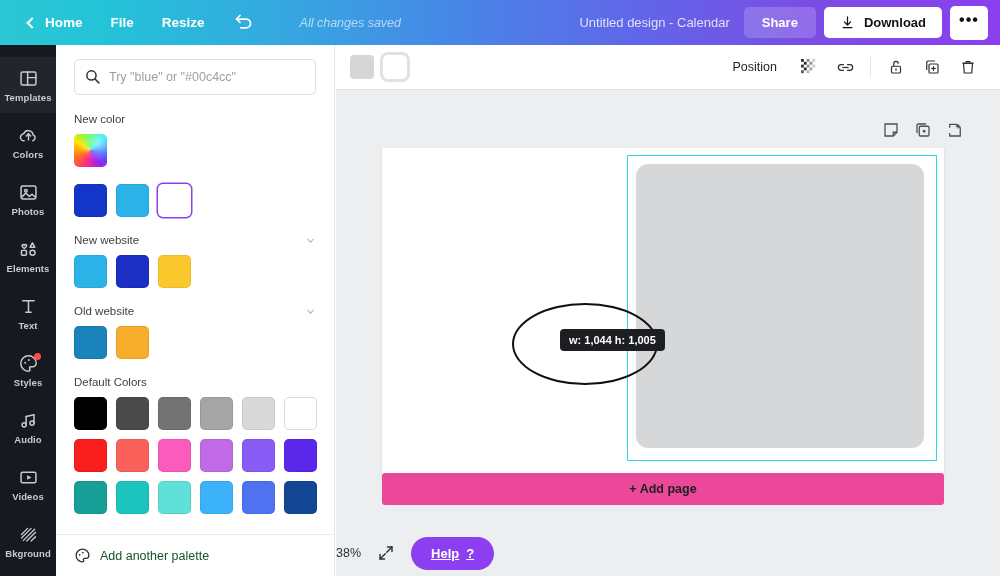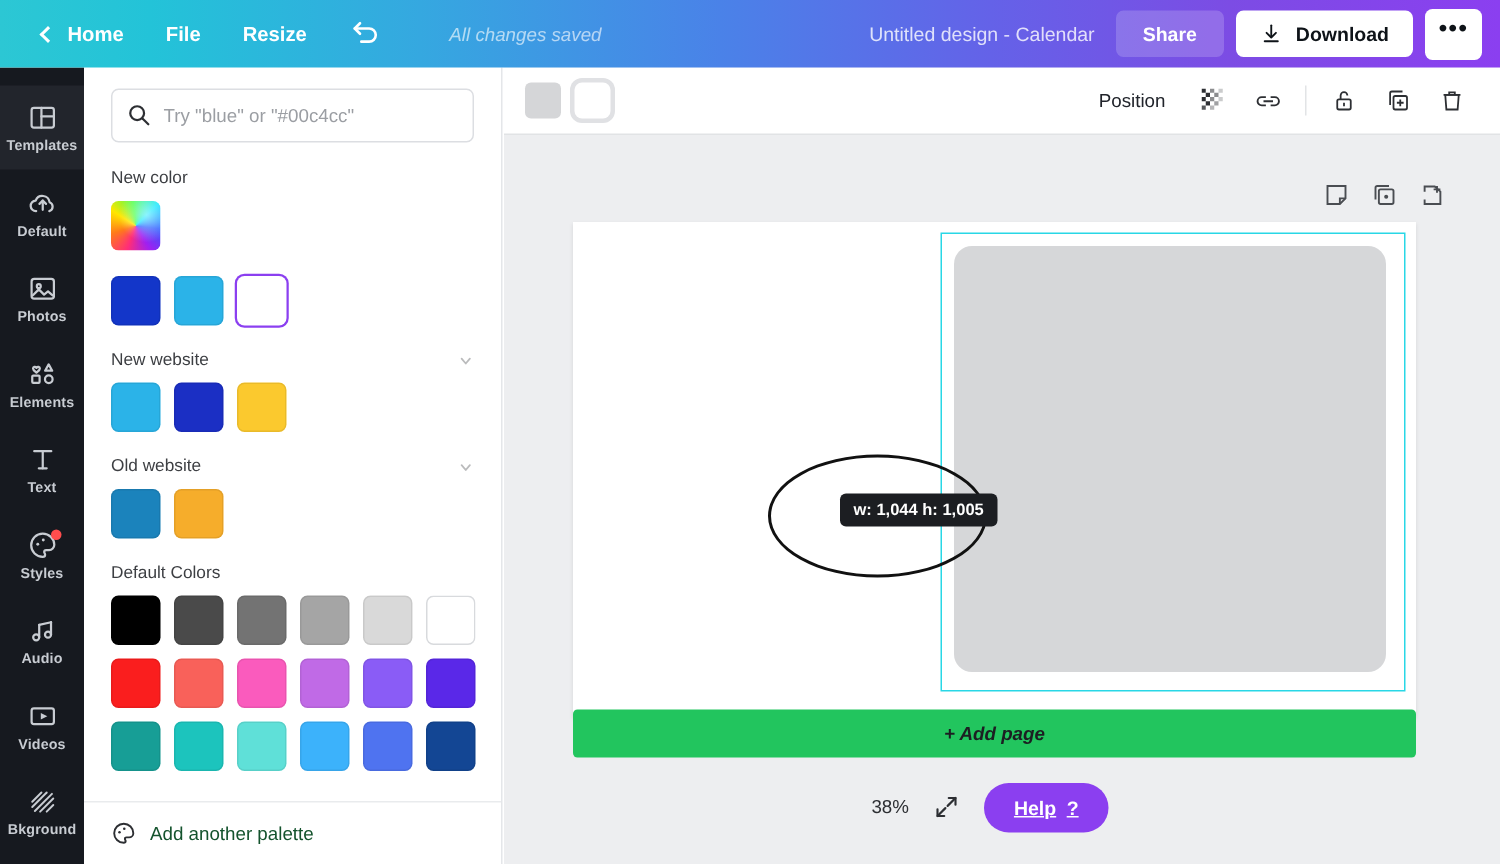--- a/index.html
+++ b/index.html
@@ -155,28 +155,28 @@
     position: absolute; left: -116px; top: 147px; width: 146px; height: 82px;
     border: 2px solid #111; border-radius: 50%;
   }
   .size-tip {
     position: absolute; left: -68px; top: 173px;
     background: #1c1e22; color: #fff; font-size: 11px; font-weight: bold;
     padding: 5px 9px; border-radius: 4px; white-space: nowrap;
   }
   .add-page {
     position: absolute; top: 428px; left: 46px; width: 562px; height: 32px;
-    background: #22c55e; border-radius: 3px; display: flex;
-    align-items: center; justify-content: center; cursor: pointer; font-style: italic;
+    background: #ec4899; border-radius: 3px; display: flex;
+    align-items: center; justify-content: center; cursor: pointer;
   }
   .add-page span { font-size: 12.5px; color: #1c1e22; font-weight: bold; }
 
   .bottombar {
-    position: absolute; bottom: 16px; left: 336px; width: 664px; height: 44px;
-    display: flex; align-items: center; justify-content: center;
+    position: absolute; bottom: 1px; left: 336px; width: 664px; height: 44px;
+    display: flex; align-items: center; justify-content: flex-start;
     padding-right: 16px; gap: 16px; z-index: 15;
   }
   .zoom-val { font-size: 12.5px; color: #2d2f33; }
   .expand-btn { width: 18px; height: 18px; cursor: pointer; }
   .help-btn {
     background: #8b3ff0; color: #fff; font-size: 13px; font-weight: bold;
     border-radius: 18px; padding: 9px 20px; cursor: pointer;
     display: flex; align-items: center; gap: 7px; white-space: nowrap; text-decoration: underline;
   }
 </style>
@@ -237,21 +237,21 @@
         <span class="rail-label">Templates</span>
       </div>
       <div class="rail-item">
         <span>
           <svg class="rail-ico" viewBox="0 0 24 24" fill="none" stroke="#c8ccd2" stroke-width="1.7" stroke-linecap="round" stroke-linejoin="round">
             <path d="M7 18a4 4 0 0 1-.4-8 5.5 5.5 0 0 1 10.6 1.2A3.6 3.6 0 0 1 17 18"></path>
             <polyline points="9.5,12.5 12,10 14.5,12.5"></polyline>
             <line x1="12" y1="10" x2="12" y2="17"></line>
           </svg>
         </span>
-        <span class="rail-label">Default</span>
+        <span class="rail-label">Colors</span>
       </div>
       <div class="rail-item">
         <span>
           <svg class="rail-ico" viewBox="0 0 24 24" fill="none" stroke="#c8ccd2" stroke-width="1.7" stroke-linecap="round" stroke-linejoin="round">
             <rect x="3.5" y="4.5" width="17" height="15" rx="2"></rect>
             <circle cx="9" cy="10" r="1.5"></circle>
             <path d="M4.5 17l4.5-4.5 4 4 3-2.5 3.5 3"></path>
           </svg>
         </span>
         <span class="rail-label">Photos</span>

